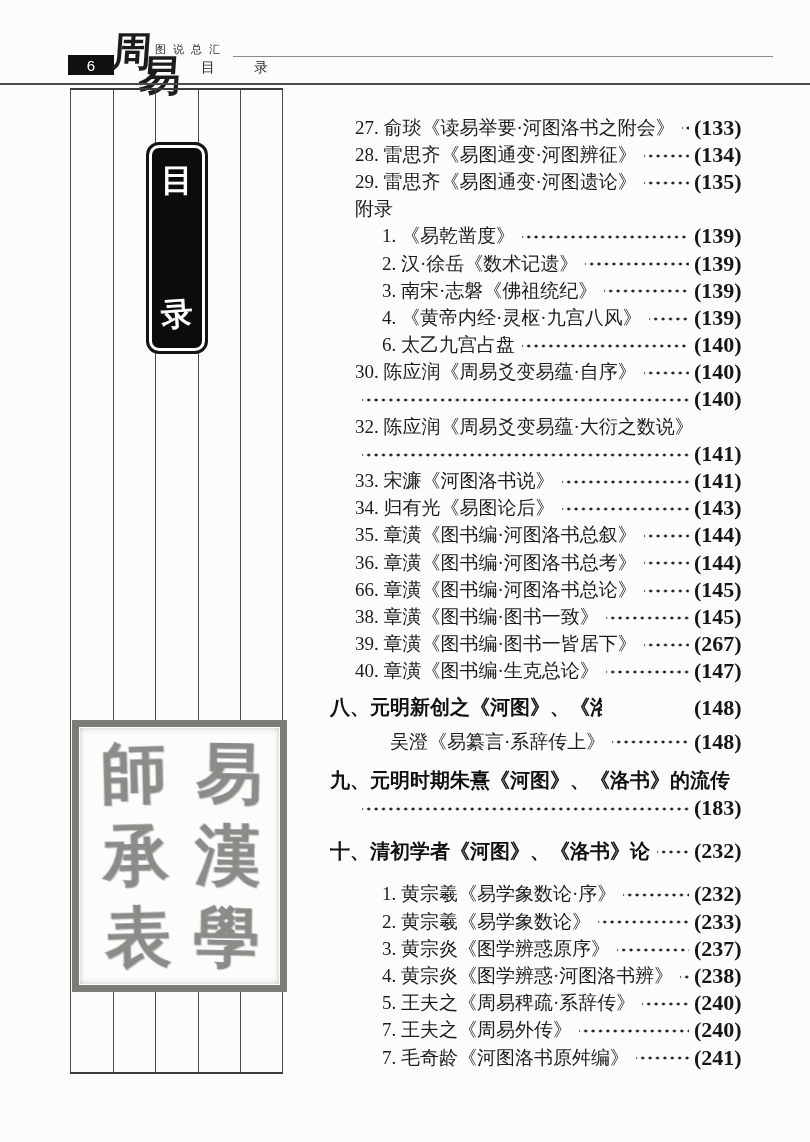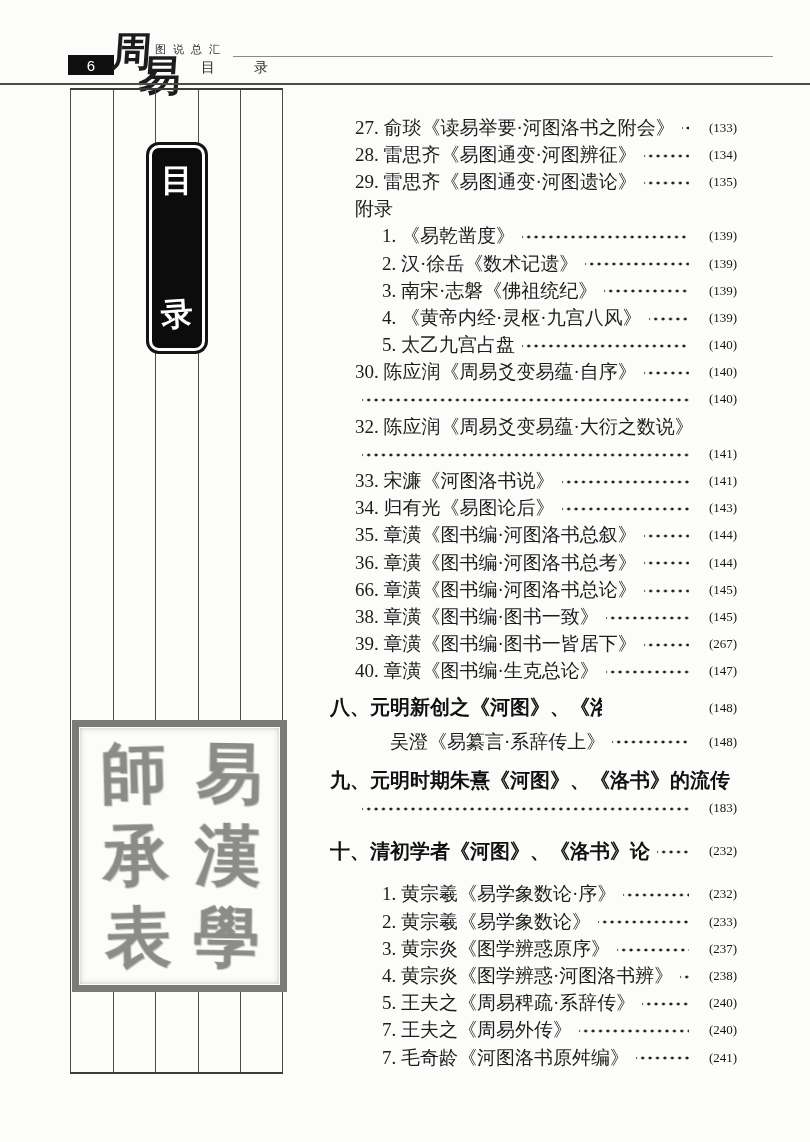--- a/index.html
+++ b/index.html
@@ -72,22 +72,22 @@
   .indent-1{padding-left:25px;}
   .indent-2{padding-left:52px;}
   .indent-3{padding-left:60px;}
   .toc-label{flex-shrink:1;overflow:hidden;}
   .toc-leader{
     flex:1 1 auto;align-self:stretch;margin:0 5px 0 7px;min-width:0;
     background-image:radial-gradient(circle,#1d1d1d 1.3px,rgba(0,0,0,0) 1.7px);
     background-size:7.4px 8px;background-repeat:repeat-x;background-position:3px 54%;
   }
   .toc-page{
-    flex:0 0 58px;text-align:center;
-    font-family:"Liberation Serif","DejaVu Serif",serif;font-weight:400;font-size:13px;color:#161616;
+    flex:0 0 58px;text-align:left;
+    font-family:"Liberation Serif","DejaVu Serif",serif;font-weight:700;font-size:22px;color:#161616;
   }
 </style>
 </head>
 <body>
 
 <div class="page-root">
 
   <div class="pagenum-box">
     <span>6</span>
   </div>
@@ -159,21 +159,21 @@
         <span class="toc-label">3. 南宋·志磐《佛祖统纪》</span>
         <span class="toc-leader"></span>
         <span class="toc-page">(139)</span>
       </div>
       <div class="toc-row indent-2">
         <span class="toc-label">4. 《黄帝内经·灵枢·九宫八风》</span>
         <span class="toc-leader"></span>
         <span class="toc-page">(139)</span>
       </div>
       <div class="toc-row indent-2">
-        <span class="toc-label">5. 太乙九宫占盘</span>
+        <span class="toc-label">6. 太乙九宫占盘</span>
         <span class="toc-leader"></span>
         <span class="toc-page">(140)</span>
       </div>
       <div class="toc-row indent-1">
         <span class="toc-label">30. 陈应润《周易爻变易蕴·自序》</span>
         <span class="toc-leader"></span>
         <span class="toc-page">(140)</span>
       </div>
       <div class="toc-row indent-1">
         <span class="toc-leader"></span>

